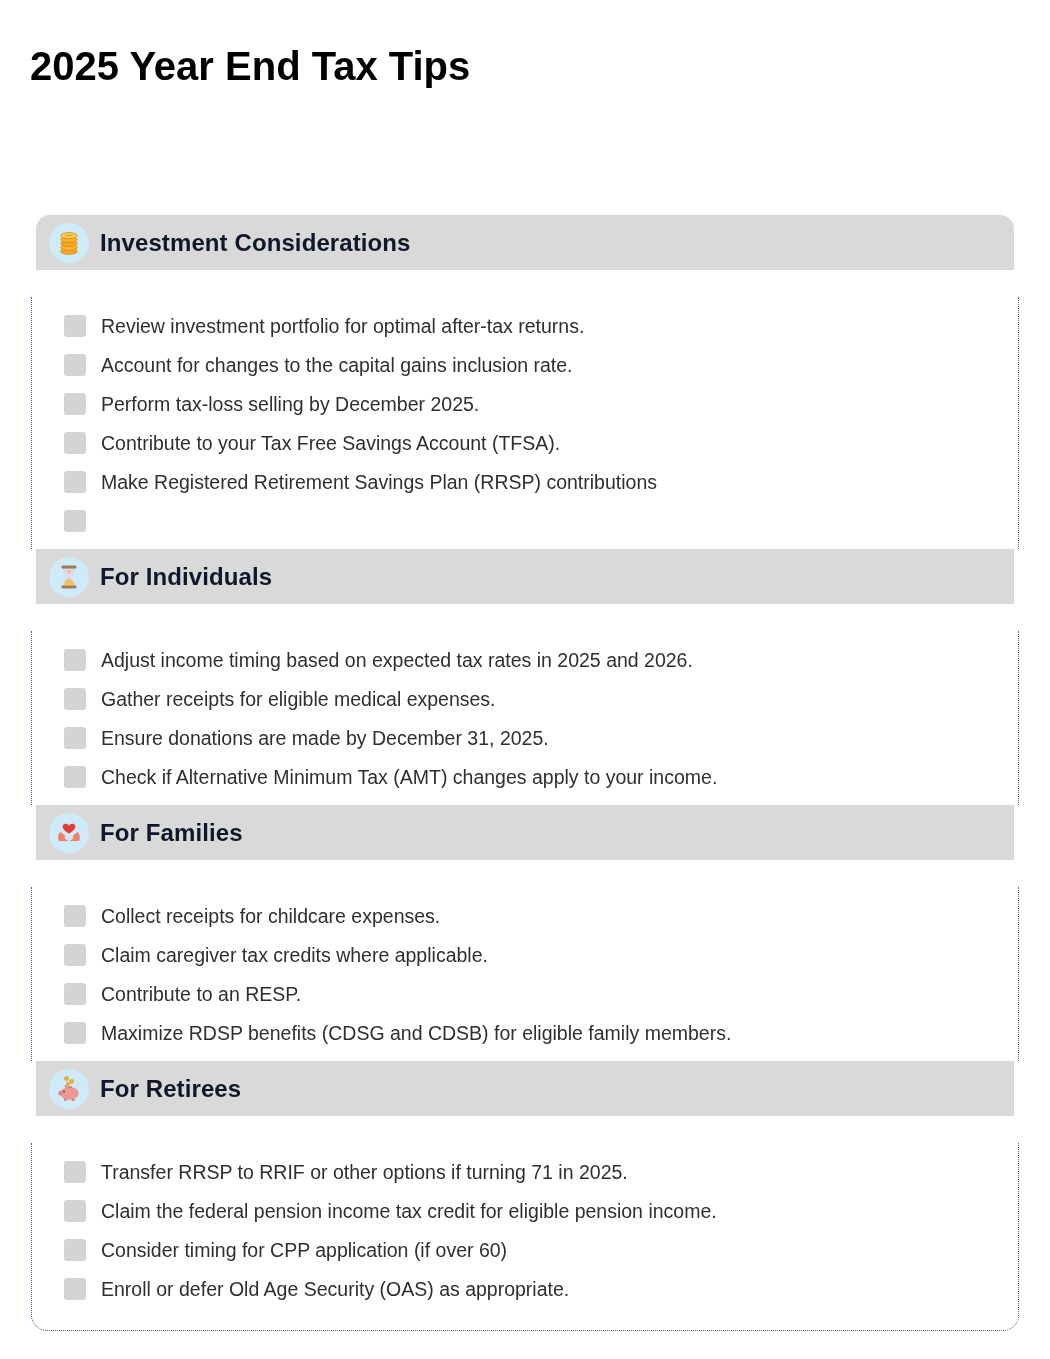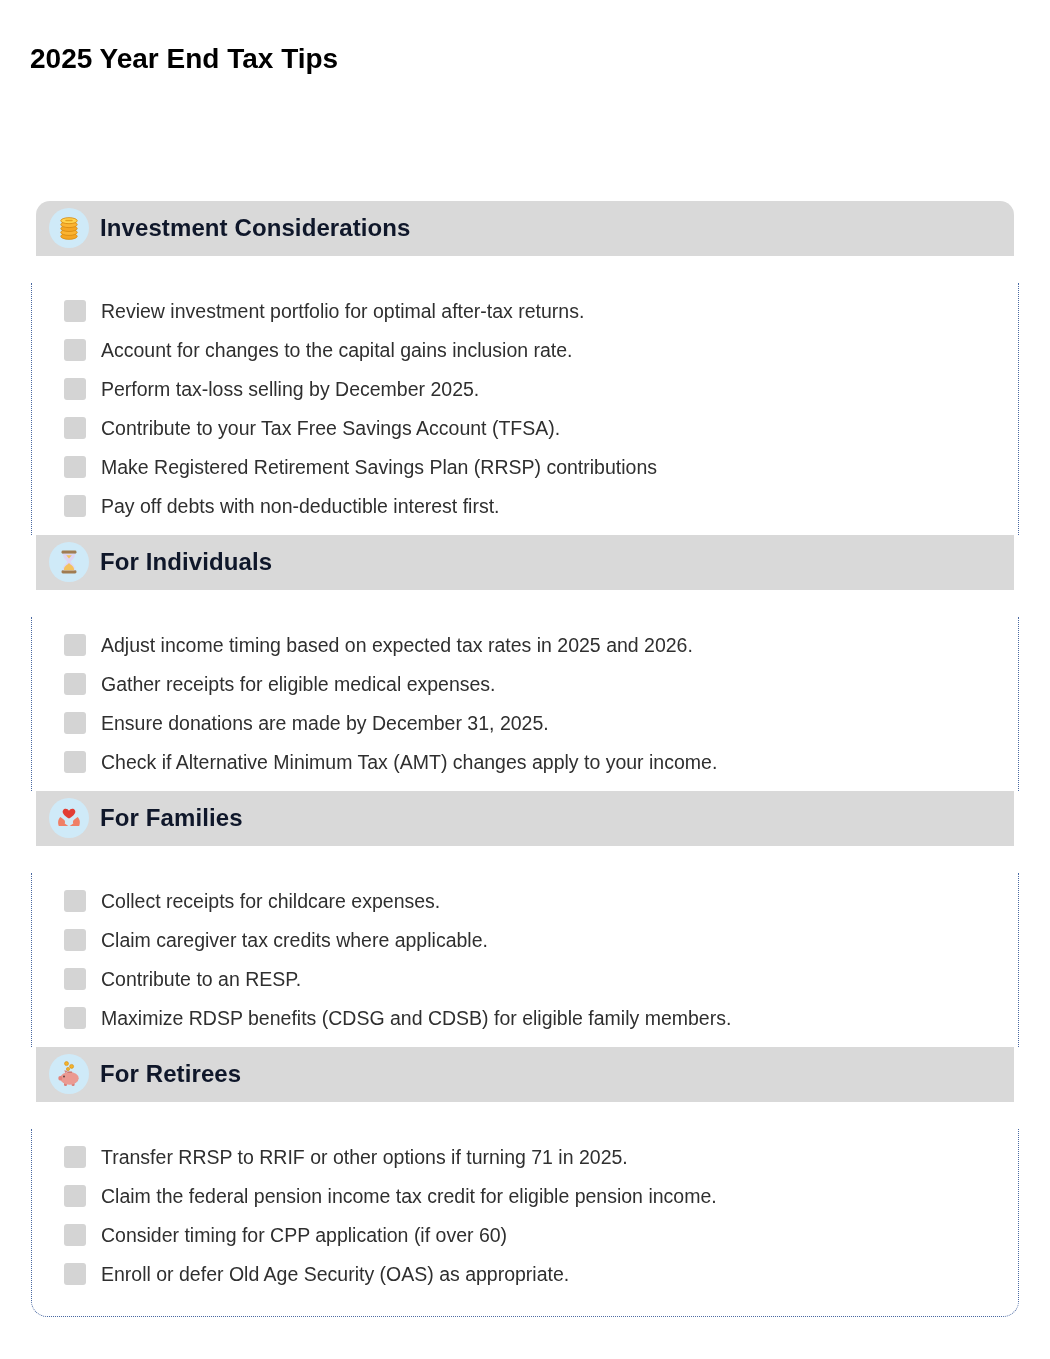--- a/index.html
+++ b/index.html
@@ -9,21 +9,21 @@
     font-family: "Liberation Sans", sans-serif;
   }
   body {
     width: 1050px;
     height: 1359px;
     position: relative;
     overflow: hidden;
   }
   .page-title {
     margin: 42px 12px 0 30px;
-    font-size: 28px;
+    font-size: 40px;
     line-height: 1.2;
     font-weight: bold;
     color: #000000;
   }
   .card {
     margin: 125px 31px 0 31px;
   }
   .section-header {
     height: 55px;
     background: var(--header-bg, #d9d9d9);
@@ -127,21 +127,20 @@
     <span class="item-label">Contribute to your Tax Free Savings Account (TFSA).</span>
   </div>
 
   <div class="check-item">
     <span class="checkbox"></span>
     <span class="item-label">Make Registered Retirement Savings Plan (RRSP) contributions</span>
   </div>
 
   <div class="check-item">
     <span class="checkbox"></span>
-    <span class="item-label">Pay off debts with non-deductible interest first.</span>
   </div>
 </div>
   </section>
 
   <section class="section">
     <div class="section-header">
       <span class="icon-circle">
           <svg viewBox="0 0 40 40">
             <circle cx="20" cy="20" r="20" fill="#cfeaf8"></circle>
     <rect x="12.5" y="8.5" width="15" height="3.2" rx="1.4" fill="#a07c52"></rect>

